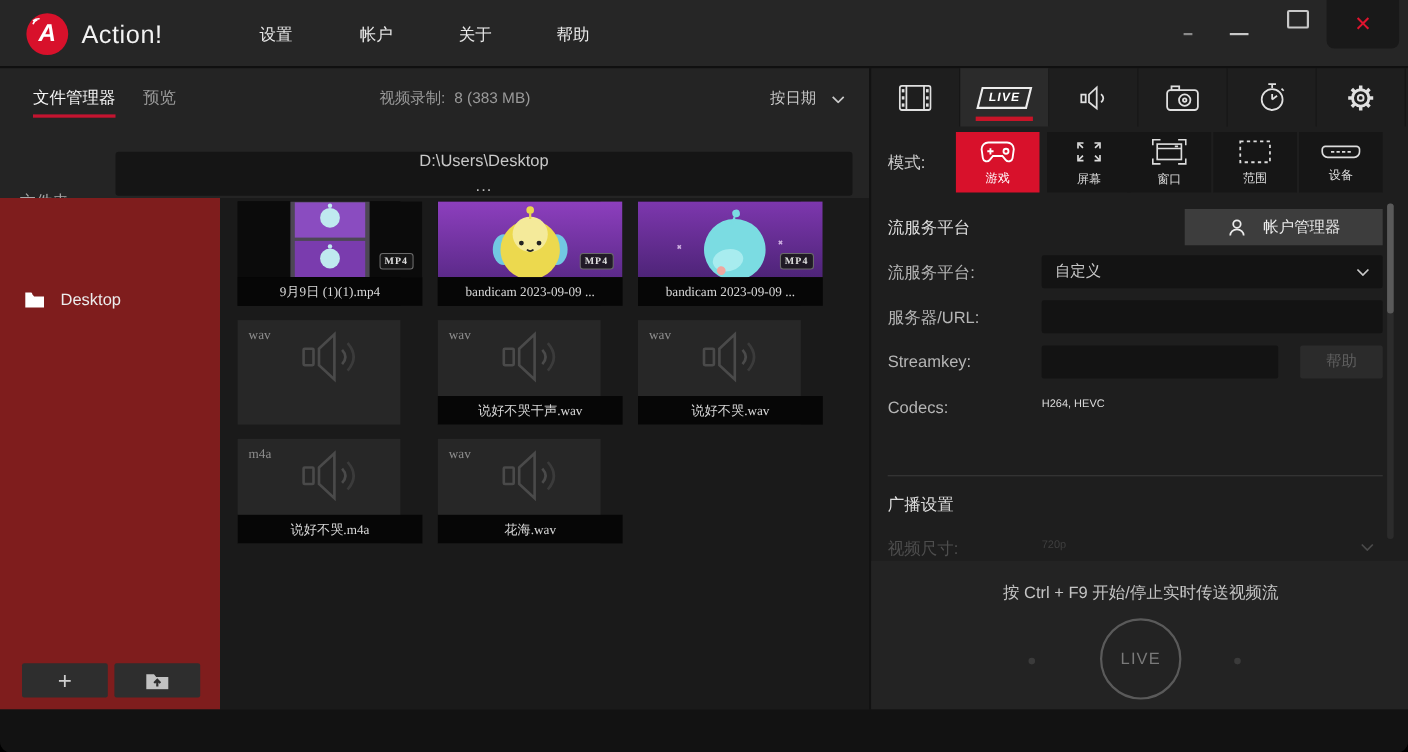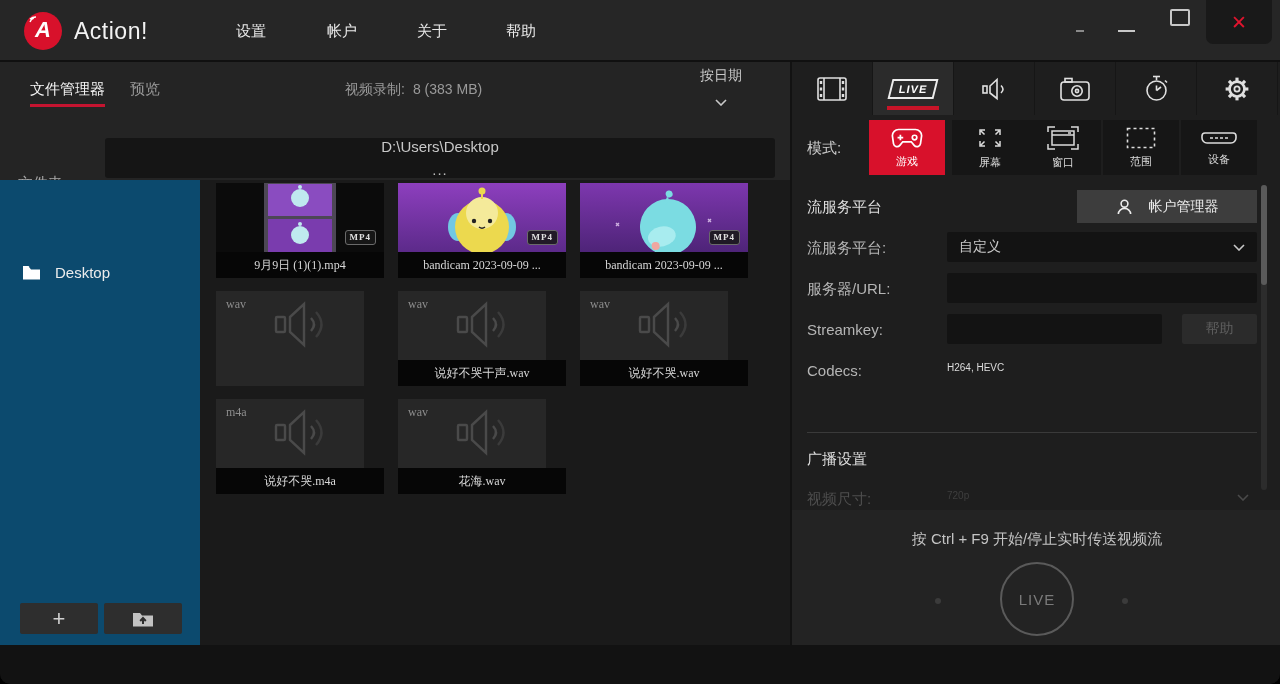--- a/index.html
+++ b/index.html
@@ -21,28 +21,28 @@
   .ctl-close { position:absolute; left:1206px; top:0; width:66px; height:44px; background:#191919; border-radius:0 0 7px 7px; display:flex; align-items:center; justify-content:center; color:#e0142e; font-size:19px; font-weight:bold; }
 
   
   .left-panel { position:absolute; left:0; top:62px; width:790px; height:583px; background:#242424; }
   .lp-tab { position:absolute; top:18px; font-size:15px; }
   .lp-tab-active { left:30px; color:#f5f5f5; }
   .lp-tab-active::after { content:""; position:absolute; left:0; right:0; bottom:-8px; height:3px; background:#c41430; }
   .lp-tab-idle { left:130px; color:#9a9a9a; }
   .lp-rec { position:absolute; top:19px; left:345px; color:#9a9a9a; font-size:14px; }
   .lp-rec b { font-weight:normal; color:#9a9a9a; margin-left:8px; }
-  .lp-sort { position:absolute; top:5px; left:700px; color:#c8c8c8; font-size:14px; display:flex; align-items:center; gap:14px;flex-direction:column; }
+  .lp-sort { position:absolute; top:19px; left:700px; color:#c8c8c8; font-size:14px; display:flex; align-items:center; gap:14px; }
   .folder-row { position:absolute; top:66px; left:0; width:790px; height:62px; }
   .folder-label { position:absolute; left:18px; top:18px; color:#a8a8a8; font-size:15px;margin-top:28px; }
   .folder-input { position:absolute; left:105px; top:10px; width:670px; height:40px; background:#151515; border-radius:3px; color:#c8c8c8; font-size:15px; display:flex; align-items:center; padding:0 14px;flex-direction:column; }
   .folder-input .path { flex:1; }
   .folder-more { color:#bbb; font-size:15px; letter-spacing:1px; }
 
-  .tree-col { position:absolute; left:0; top:118px; width:200px; height:465px; background:#0c4a6e; }
+  .tree-col { position:absolute; left:0; top:118px; width:200px; height:465px; background:#7f1d1d; }
   .tree-item { position:absolute; left:0; top:78px; width:200px; height:28px; display:flex; align-items:center; gap:14px; padding-left:22px; color:#ececec; font-size:15px; }
   .small-btn { position:absolute; top:423px; width:78px; height:31px; background:#2e2e2e; border-radius:2px; display:flex; align-items:center; justify-content:center; color:#cfcfcf; }
   .sb1 { left:20px; font-size:22px; font-weight:300; }
   .sb2 { left:104px; }
   .disk-label { position:absolute; left:16px; top:473px; color:#989898; font-size:14px; }
   .disk-row { position:absolute; left:16px; top:493px; display:flex; align-items:center; gap:6px; }
   .disk-val { color:#ececec; font-size:15px; margin-right:10px; }
   .dot { width:7px; height:7px; border-radius:50%; background:#3fa045; }
 
   .grid { position:absolute; left:200px; top:118px; width:590px; height:465px; background:#1a1a1a; }

